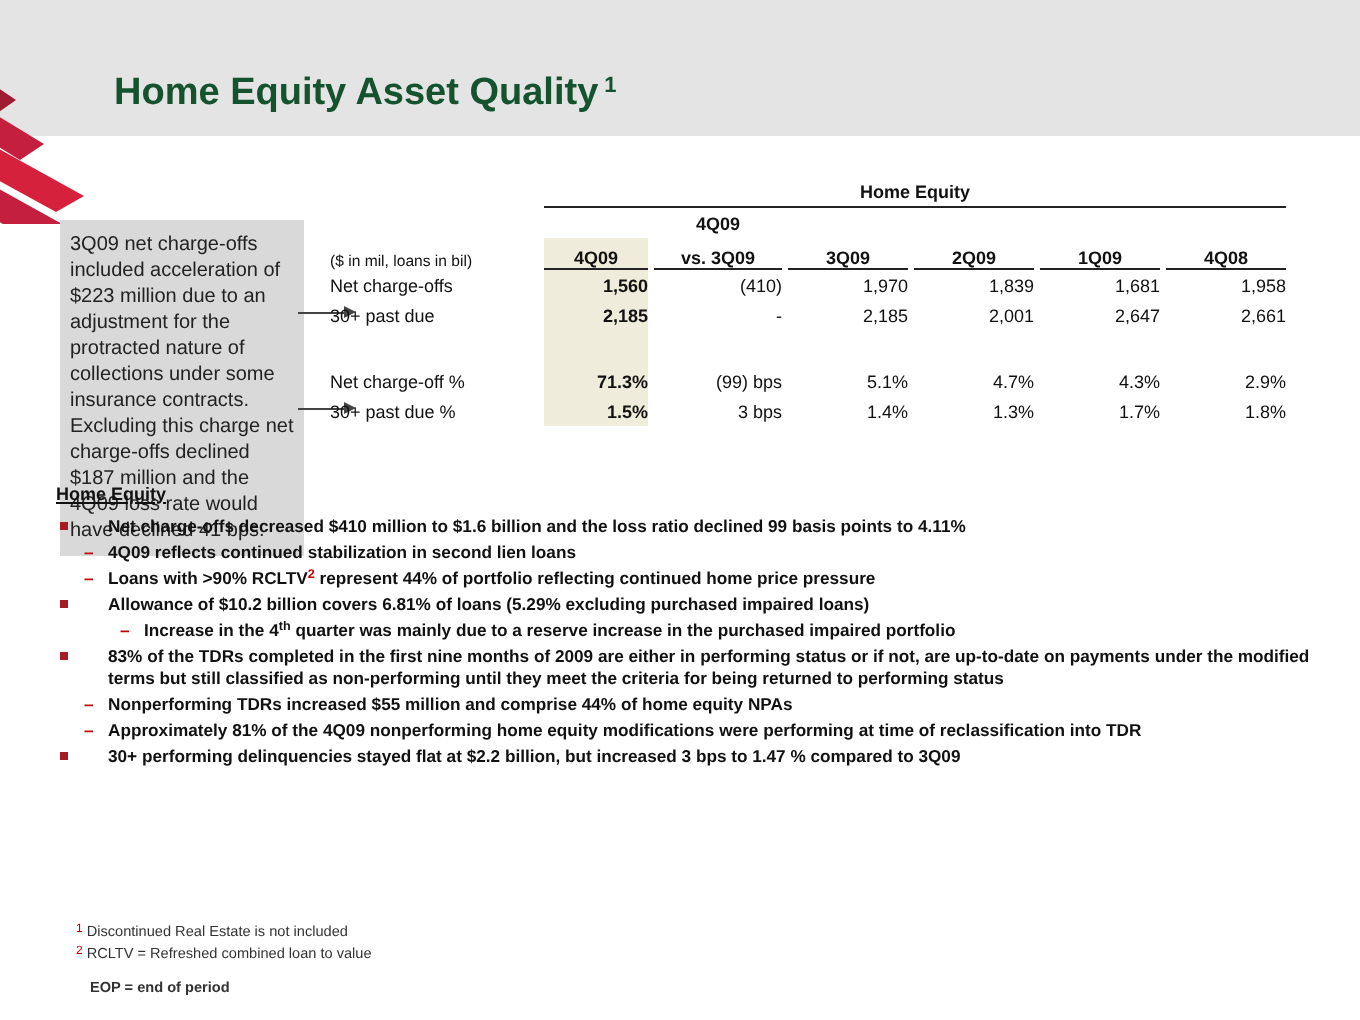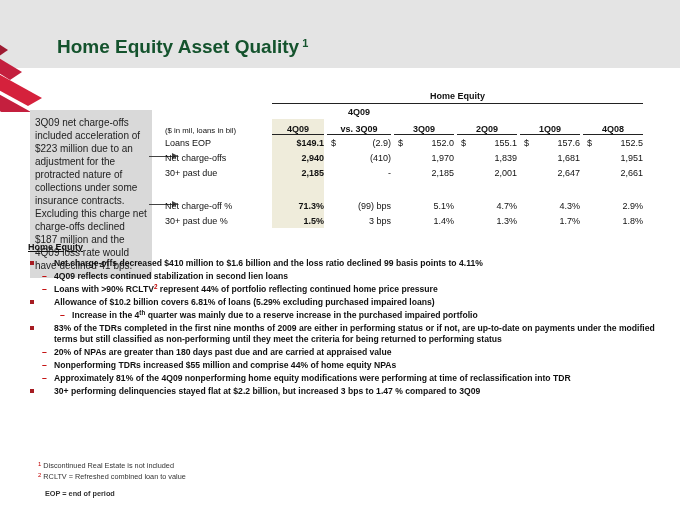--- a/index.html
+++ b/index.html
@@ -100,36 +100,27 @@
   <tr>
     <td class="unit">($ in mil, loans in bil)</td>
     <td class="ch hl">4Q09</td>
     <td class="ch">vs. 3Q09</td>
     <td class="ch">3Q09</td>
     <td class="ch">2Q09</td>
     <td class="ch">1Q09</td>
     <td class="ch">4Q08</td>
   </tr>
   <tr>
-    <td class="rlabel">Loans EOP</td>
-    <td class="num b hl">$149.1</td>
-    <td class="cur"><span class="d">$</span><span>(2.9)</span></td>
-    <td class="cur"><span class="d">$</span><span>152.0</span></td>
-    <td class="cur"><span class="d">$</span><span>155.1</span></td>
-    <td class="cur"><span class="d">$</span><span>157.6</span></td>
-    <td class="cur"><span class="d">$</span><span>152.5</span></td>
-  </tr>
-  <tr>
     <td class="rlabel">Net charge-offs</td>
-    <td class="num b hl">2,940</td>
+    <td class="num b hl">1,560</td>
     <td class="num">(410)</td>
     <td class="num">1,970</td>
     <td class="num">1,839</td>
     <td class="num">1,681</td>
-    <td class="num">1,951</td>
+    <td class="num">1,958</td>
   </tr>
   <tr>
     <td class="rlabel">30+ past due</td>
     <td class="num b hl">2,185</td>
     <td class="num">-</td>
     <td class="num">2,185</td>
     <td class="num">2,001</td>
     <td class="num">2,647</td>
     <td class="num">2,661</td>
   </tr>
@@ -161,21 +152,20 @@
 
 <div class="bullets">
   <div class="sechead">Home Equity</div>
 
   <div class="bi lvl1"><span>Net charge-offs decreased $410 million to $1.6 billion and the loss ratio declined 99 basis points to 4.11%</span></div>
   <div class="bi lvl2"><span>4Q09 reflects continued stabilization in second lien loans</span></div>
   <div class="bi lvl2"><span>Loans with &gt;90% RCLTV</span><span class="bsup red">2</span><span> represent 44% of portfolio reflecting continued home price pressure</span></div>
   <div class="bi lvl1"><span>Allowance of $10.2 billion covers 6.81% of loans (5.29% excluding purchased impaired loans)</span></div>
   <div class="bi lvl3"><span>Increase in the 4</span><span class="bsup">th</span><span> quarter was mainly due to a reserve increase in the purchased impaired portfolio</span></div>
   <div class="bi lvl1"><span>83% of the TDRs completed in the first nine months of 2009 are either in performing status or if not, are up-to-date on payments under the modified terms but still classified as non-performing until they meet the criteria for being returned to performing status</span></div>
-  <div class="bi lvl2"><span>20% of NPAs are greater than 180 days past due and are carried at appraised value</span></div>
   <div class="bi lvl2"><span>Nonperforming TDRs increased $55 million and comprise 44% of home equity NPAs</span></div>
   <div class="bi lvl2"><span>Approximately 81% of the 4Q09 nonperforming home equity modifications were performing at time of reclassification into TDR</span></div>
   <div class="bi lvl1"><span>30+ performing delinquencies stayed flat at $2.2 billion, but increased 3 bps to 1.47 % compared to 3Q09</span></div>
 </div>
 
 <div class="foot">
   <div><span class="fsup">1</span><span>Discontinued Real Estate is not included</span></div>
   <div><span class="fsup">2</span><span>RCLTV = Refreshed combined loan to value</span></div>
   <div class="eop">EOP = end of period</div>
 </div>

